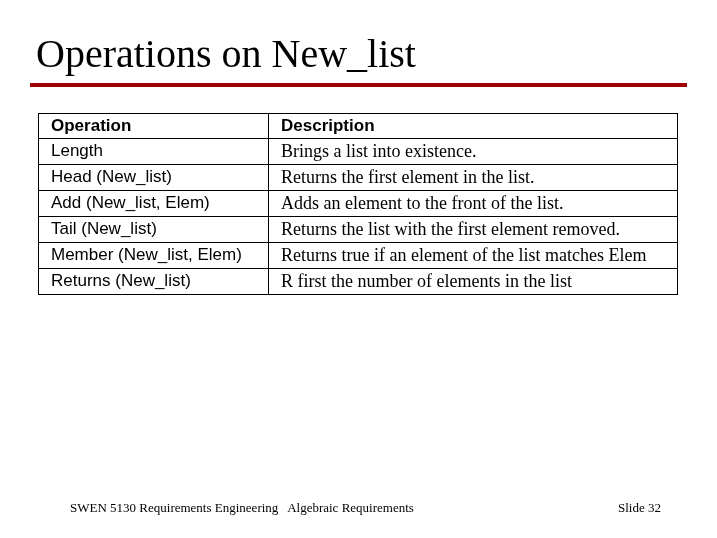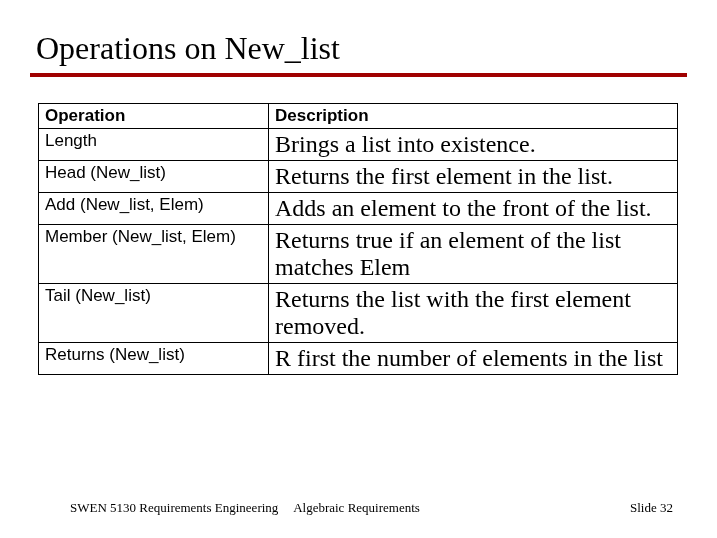--- a/index.html
+++ b/index.html
@@ -8,57 +8,57 @@
     width: 717px;
     height: 538px;
     background: #fff;
     font-family: "Times New Roman", Times, serif;
     position: relative;
   }
   .slide {
     padding: 30px 30px 0 30px;
   }
   .title {
-    font-size: 32px;
+    font-size: 40px;
     font-weight: 400;
     color: #000;
     margin: 0 0 6px 6px;
   }
   .rule {
     height: 4px;
     background: #a00000;
     margin: 0 0 26px 0;
   }
   table.ops {
     border-collapse: collapse;
     width: 640px;
     margin-left: 8px;
     font-family: Arial, Helvetica, sans-serif;
     font-size: 17px;
   }
   table.ops th, table.ops td {
     border: 1px solid #000;
-    padding: 2px 6px;
+    padding: 2px 12px;
     text-align: left;
     vertical-align: top;
     font-weight: 400;
   }
   table.ops th {
     font-weight: 700;
   }
   table.ops .op-col { width: 230px; }
   table.ops .desc {
     font-family: "Times New Roman", Times, serif;
-    font-size: 24px;
+    font-size: 18px;
   }
   .footer {
     position: absolute;
     bottom: 22px;
     left: 0;
-    right: 4px;
+    right: 16px;
     padding: 0 40px;
     display: flex;
     justify-content: space-between;
     font-family: "Times New Roman", Times, serif;
     font-size: 13px;
     color: #000;
   }
   .footer .left { margin-left: 30px; }
   .footer .center {
     position: absolute;
@@ -85,26 +85,26 @@
     </tr>
     <tr>
       <td class="op-col">Head (New_list)</td>
       <td class="desc">Returns the first element in the list.</td>
     </tr>
     <tr>
       <td class="op-col">Add (New_list, Elem)</td>
       <td class="desc">Adds an element to the front of the list.</td>
     </tr>
     <tr>
+      <td class="op-col">Tail (New_list)</td>
+      <td class="desc">Returns the list with the        first element removed.</td>
+    </tr>
+    <tr>
       <td class="op-col">Member (New_list, Elem)</td>
       <td class="desc">Returns true if an element        of the list matches Elem</td>
-    </tr>
-    <tr>
-      <td class="op-col">Tail (New_list)</td>
-      <td class="desc">Returns the list with the        first element removed.</td>
     </tr>
     <tr>
       <td class="op-col">Returns (New_list)</td>
       <td class="desc">R first the number of elements in the list</td>
     </tr>
   </tbody>
     </table>
 </div>
 
 <div class="footer">

